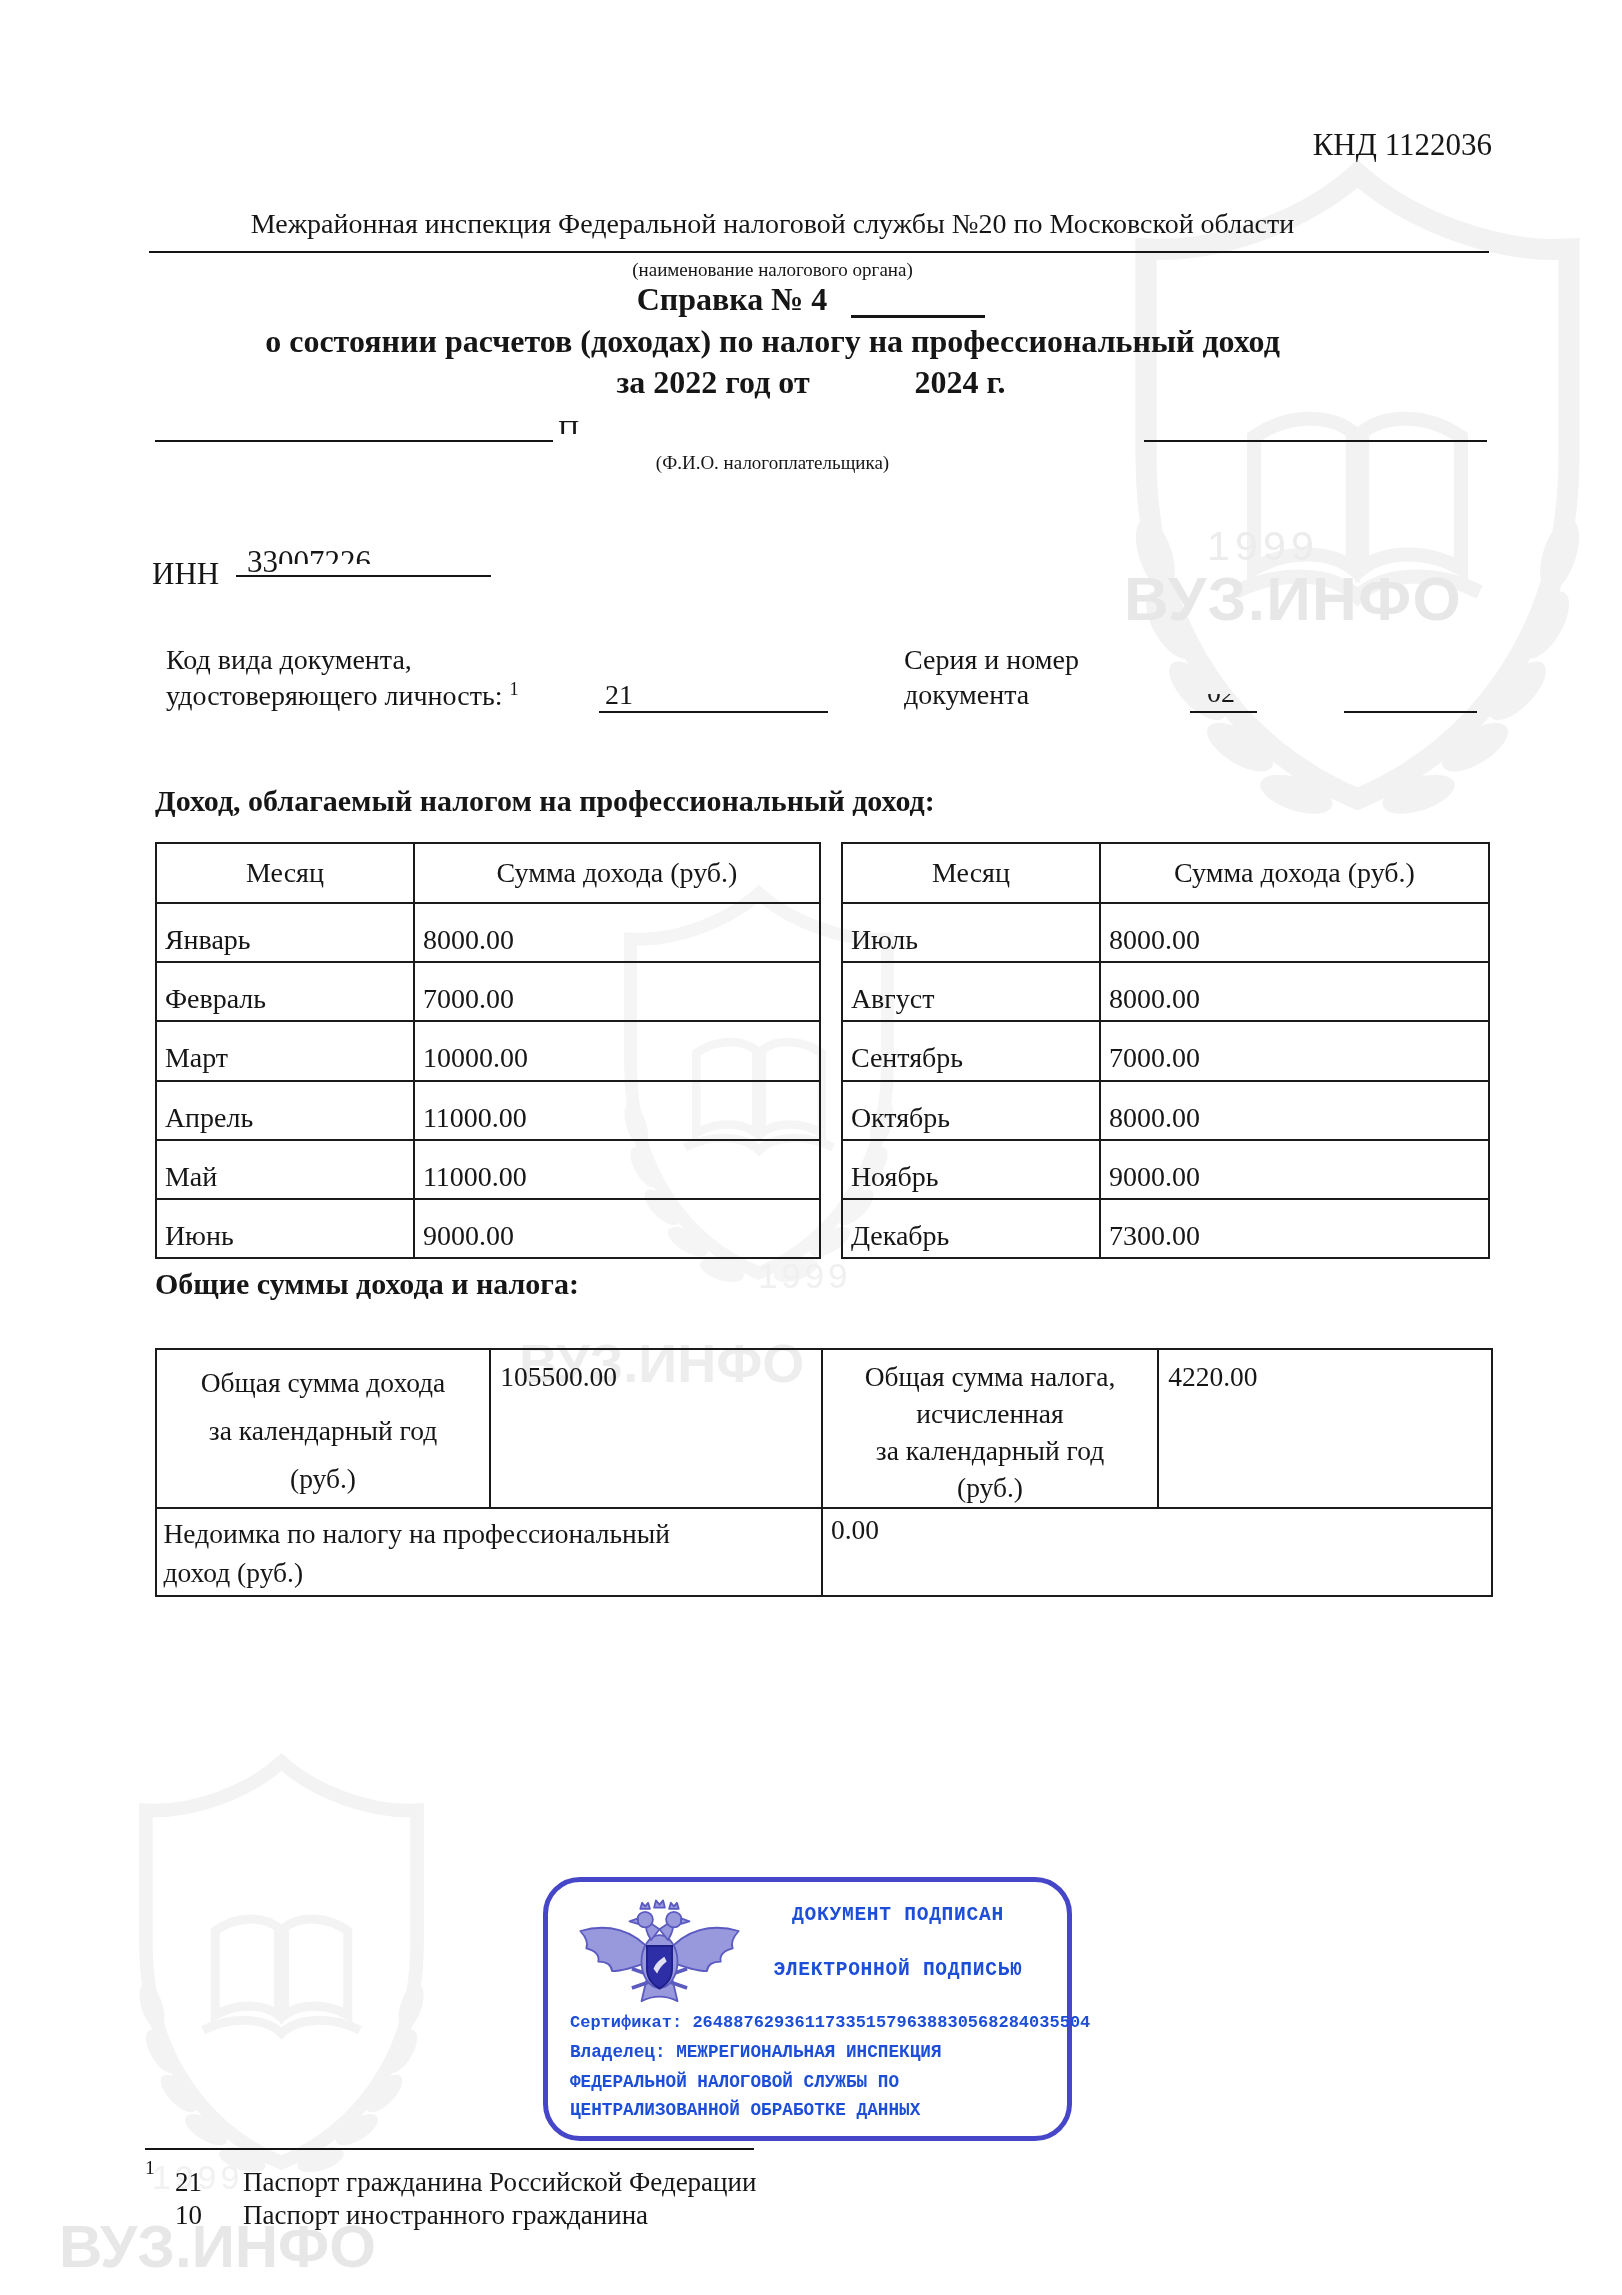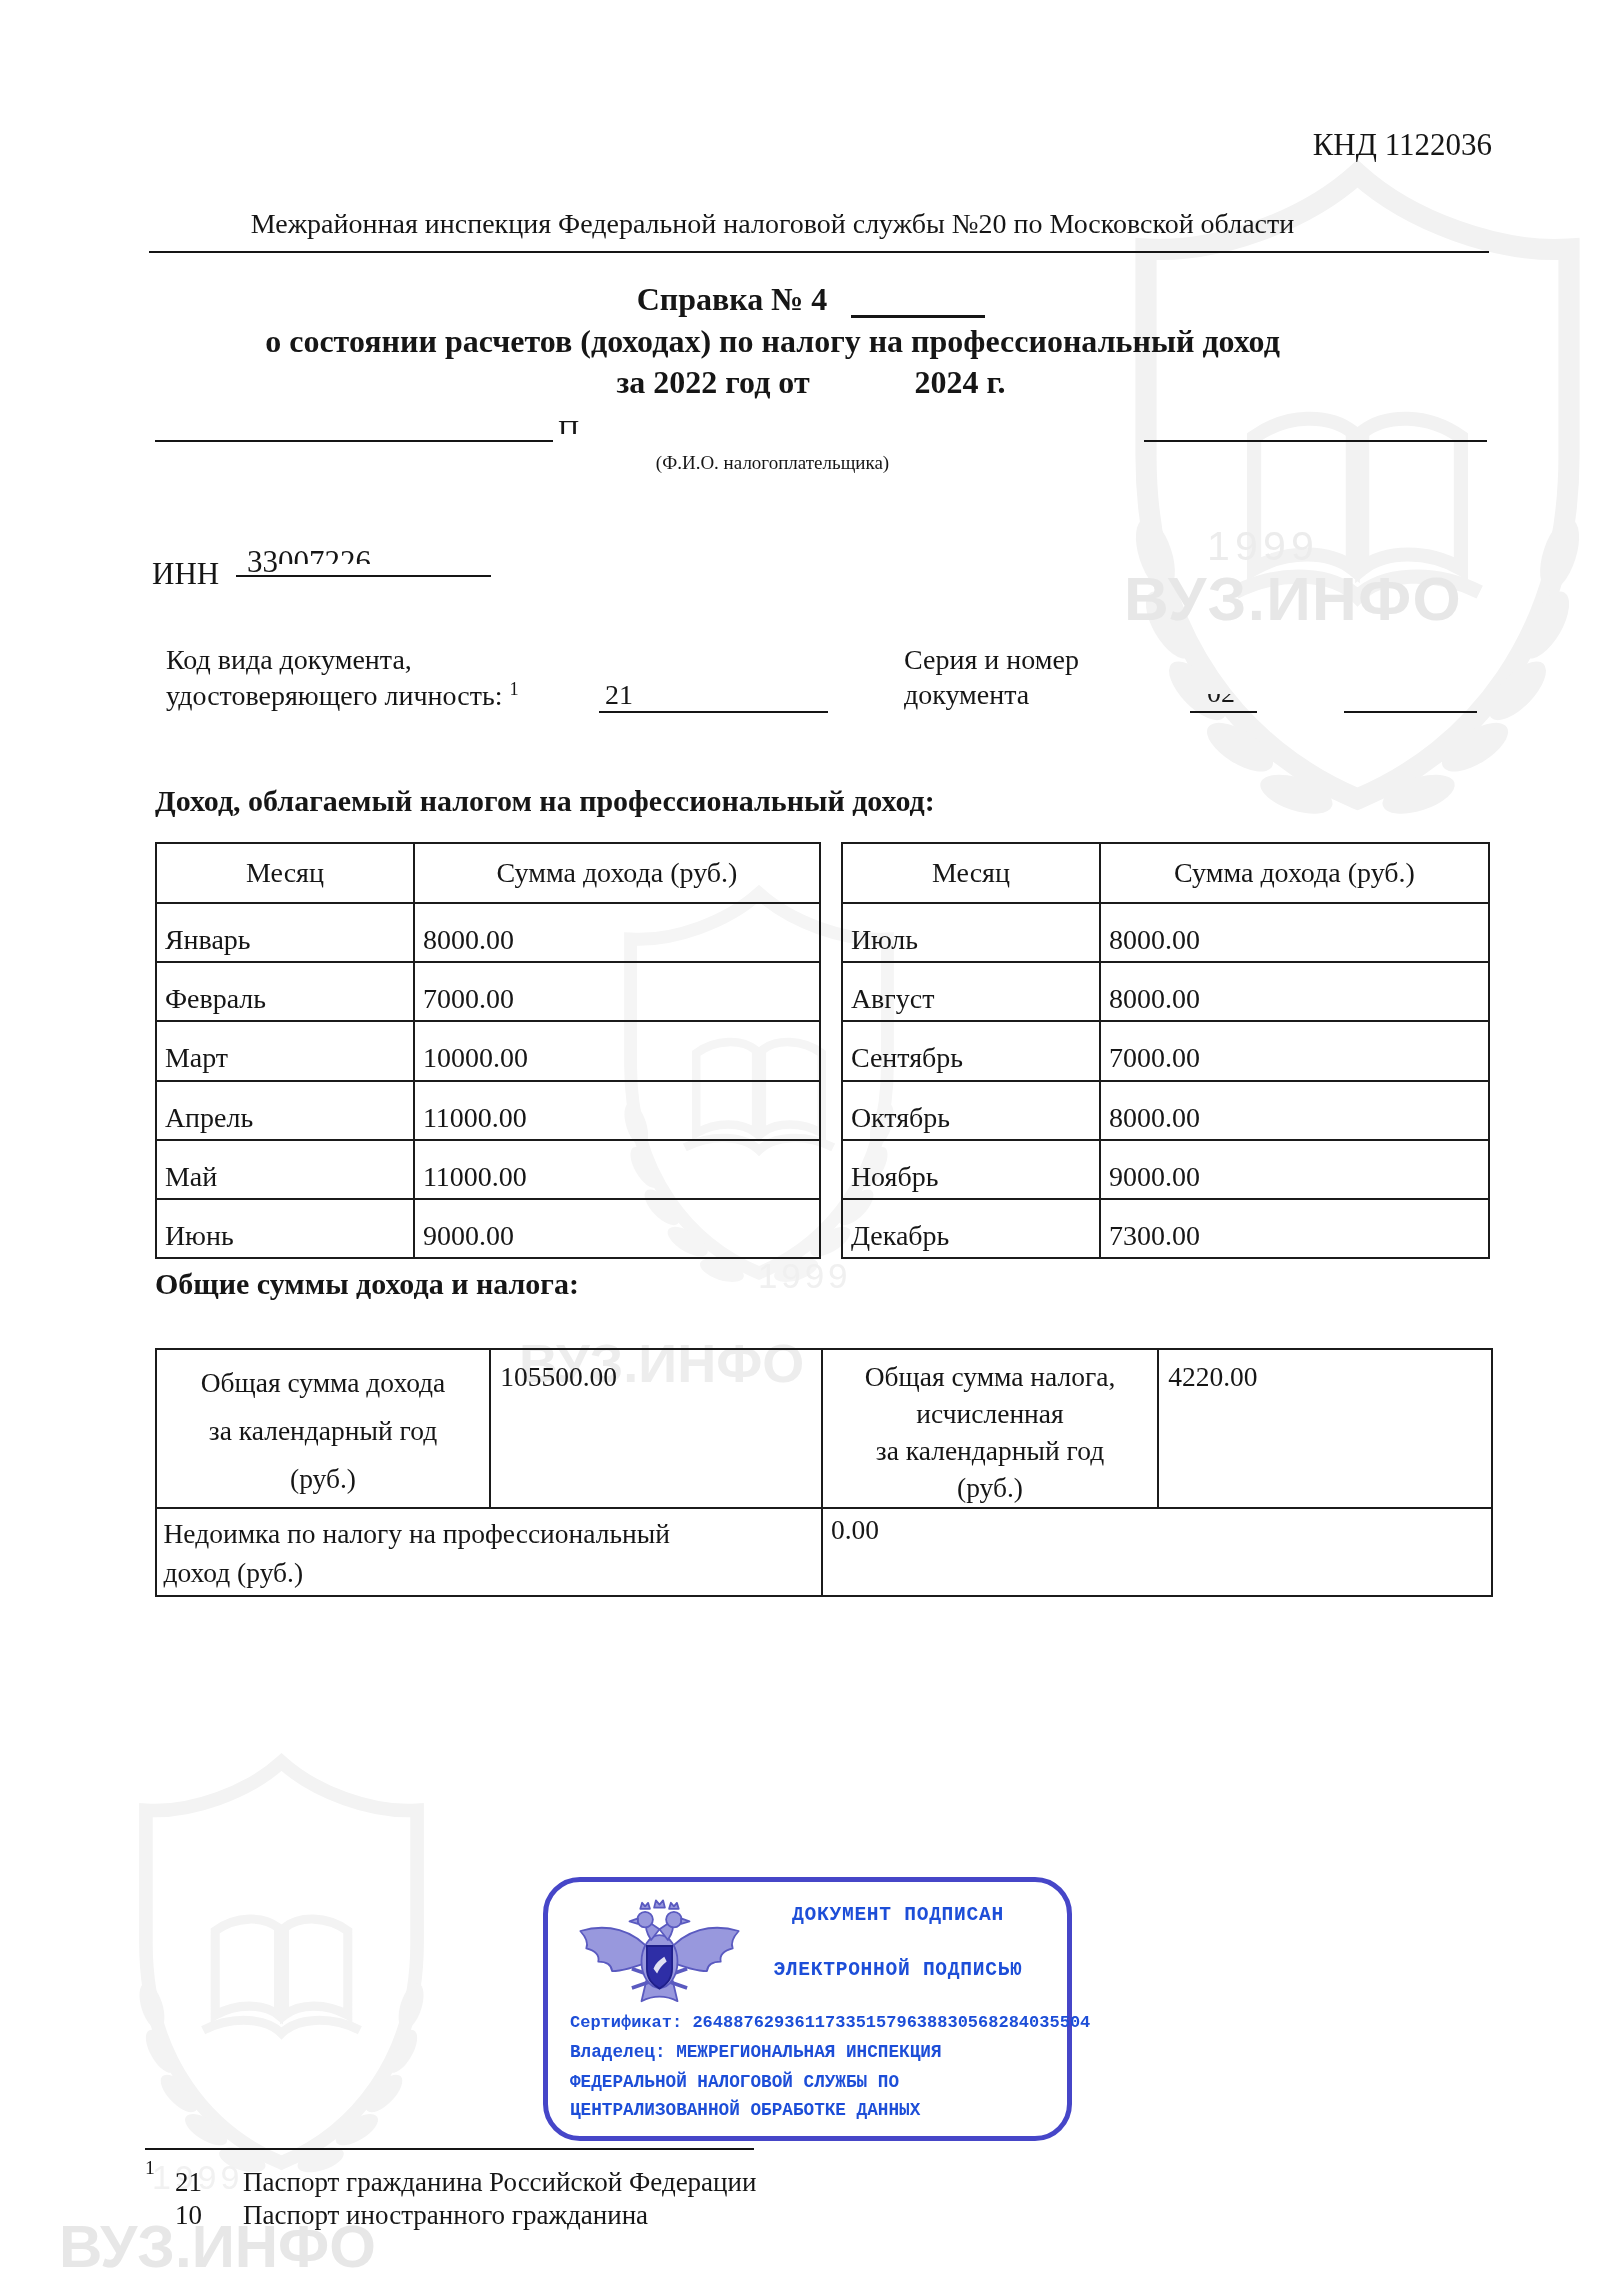--- a/index.html
+++ b/index.html
@@ -103,20 +103,21 @@
   <svg class="wm z0" style="left:85px;top:1750px;width:393px;height:452px;color:#f3f3f3" viewBox="0 0 600 690" width="393" height="452">
       <use href="#wm-shield"></use>
     </svg>
   <div class="wm-text z0" style="left:152px;top:2158px;font-size:34px;letter-spacing:3.9px;color:#f1f1f1;">1999</div>
   <div class="wm-text z0" style="left:59px;top:2212px;font-size:60px;font-weight:bold;color:#e7e7e7;">ВУЗ.ИНФО</div>
 
   <div class="abs z1" style="right:130px;top:127px;font-size:31px;">КНД 1122036</div>
 
   <div class="abs z1 center" style="top:208px;font-size:28px;">Межрайонная инспекция Федеральной налоговой службы №20 по Московской области</div>
   <div class="abs z1 rule" style="left:149px;top:251px;width:1340px;"></div>
+  <div class="abs z1 center" style="top:259px;font-size:19px;">(наименование налогового органа)</div>
 
   <div class="abs z1" style="left:0;top:280px;width:1622px;display:flex;justify-content:center;align-items:flex-end;gap:24px;">
     <span class="b" style="font-size:32px;">Справка № 4</span>
     <span style="width:134px;height:35px;border-bottom:3.3px solid #151515;"></span>
   </div>
   <div class="abs z1 center b" style="top:323px;font-size:32px;">о состоянии расчетов (доходах) по налогу на профессиональный доход</div>
   <div class="abs z1" style="left:0;top:364px;width:1622px;display:flex;justify-content:center;align-items:flex-end;gap:6.5px;">
     <span class="b" style="font-size:32px;">за 2022 год от</span>
     <span style="width:92px;"></span>
     <span class="b" style="font-size:32px;">2024 г.</span>

